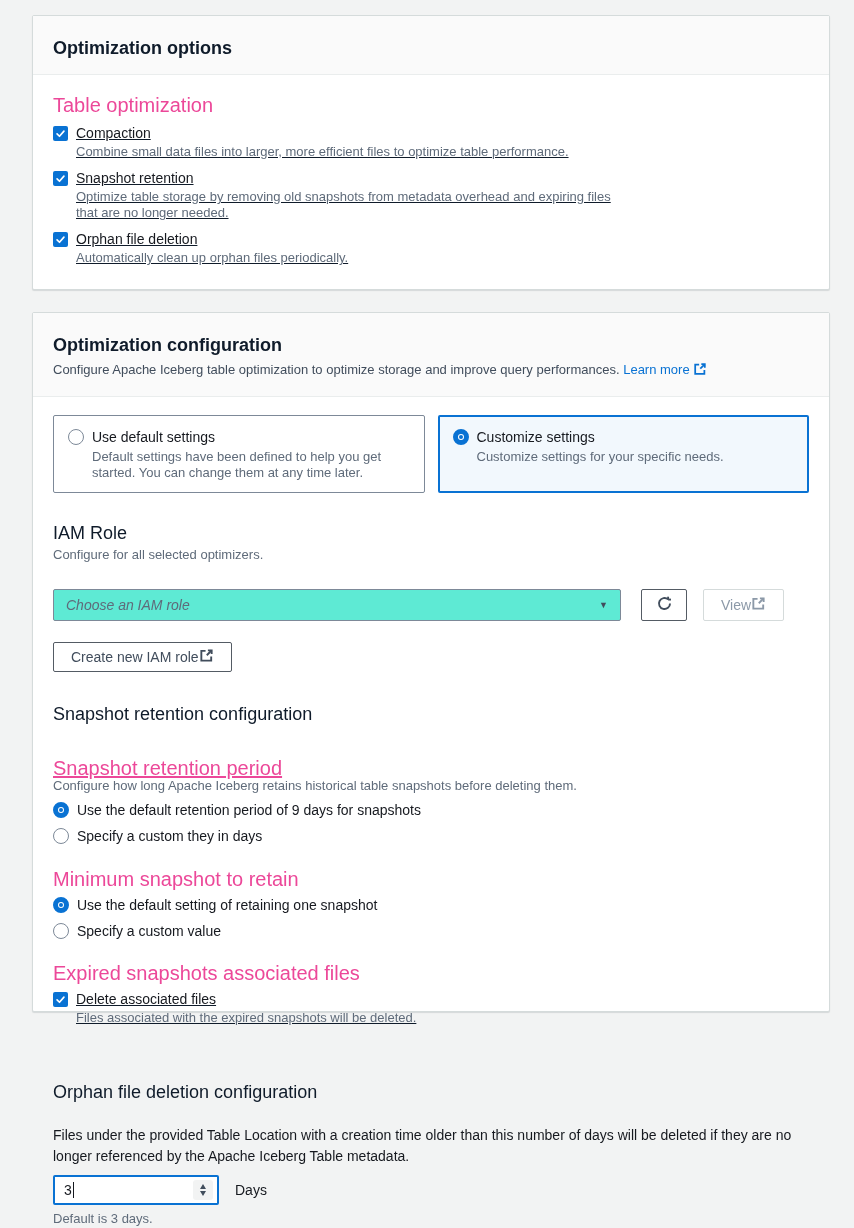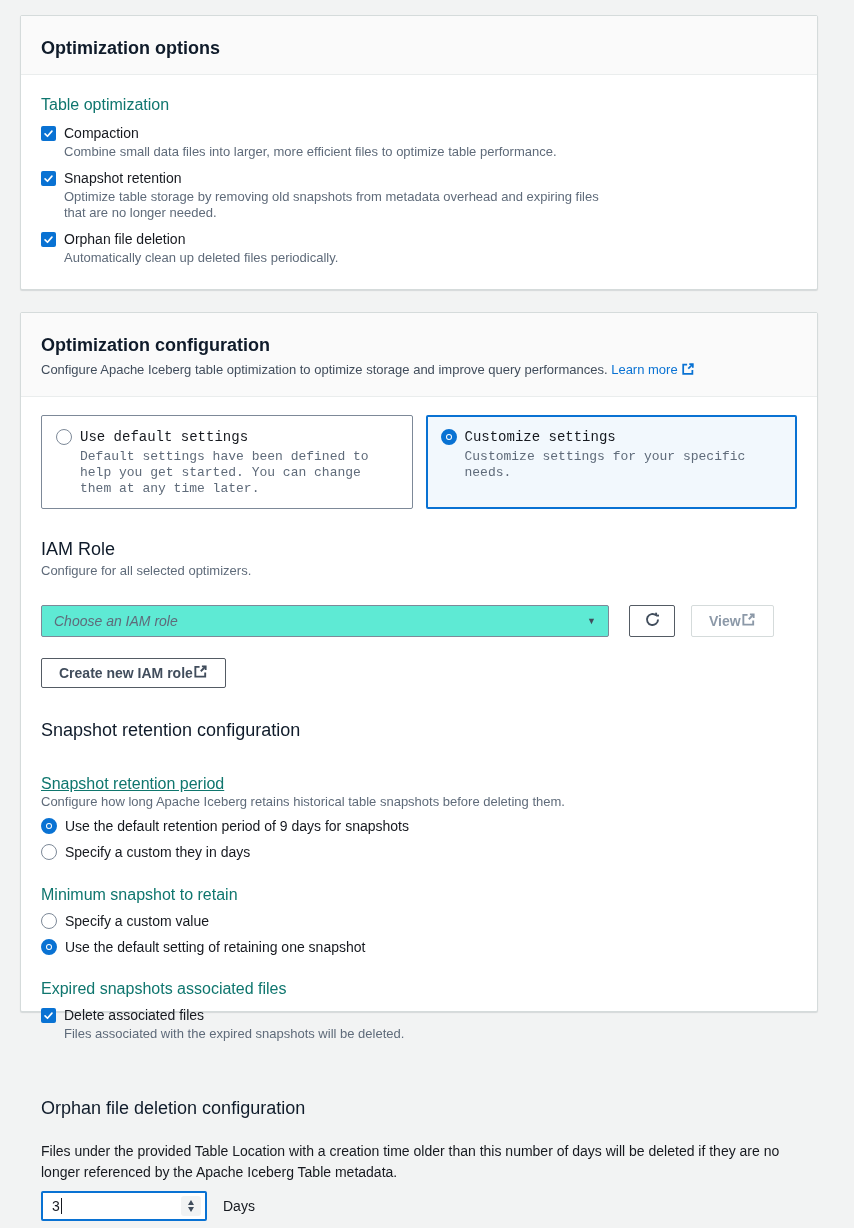--- a/index.html
+++ b/index.html
@@ -6,21 +6,21 @@
   html, body { width: 854px; height: 1228px; }
   body {
     background: #f2f3f3;
     font-family: "Liberation Sans", sans-serif;
     color: #0f1b2a;
     position: relative;
     overflow: hidden;
   }
   .panel {
     position: absolute;
-    left: 20px;
+    left: 32px;
     width: 798px;
     background: #ffffff;
     border: 1px solid #d5dbdb;
     border-radius: 2px;
     box-shadow: 0 1px 1px rgba(0,28,36,0.12);
   }
   .panel-1 { top: 15px; height: 275px; }
   .panel-2 { top: 312px; height: 700px; }
 
   .panel-header {
@@ -29,25 +29,25 @@
     padding: 21px 20px 15px 20px;
   }
   .panel-title { font-size: 18px; font-weight: 700; line-height: 22px; color: #0f1b2a; }
   .header-desc { font-size: 13px; line-height: 18px; color: #414d5c; margin-top: 5px; }
   .learn-more { color: #0972d3; text-decoration: none; cursor: pointer; white-space: nowrap; }
   .learn-more .ext-icon { margin-left: 3px; }
 
   .panel-body { padding: 20px; }
   .panel-2 .panel-body { padding: 18px 20px 20px 20px; }
 
-  .field-label { font-size: 16px; line-height: 20px; color: #0f766e; }
+  .field-label { font-size: 20px; line-height: 20px; color: #ec4899; }
   .sub-desc { font-size: 13px; line-height: 16px; color: #5f6b7a; }
 
   
-  .cb-row { margin-top: 8px; }
+  .cb-row { margin-top: 8px; text-decoration: underline; }
   .cb-line { display: flex; align-items: center; gap: 8px; }
   .checkbox {
     width: 15px; height: 15px; flex: 0 0 15px;
     background: #0972d3; border-radius: 2px;
     display: inline-flex; align-items: center; justify-content: center;
     cursor: pointer;
   }
   .cb-label { font-size: 14px; line-height: 20px; color: #16191f; cursor: pointer; }
   .cb-desc { margin-left: 23px; margin-top: 1px; max-width: 560px; }
 
@@ -58,21 +58,21 @@
     border: 1.5px solid #7d8998; background: #fff; position: relative; cursor: pointer;
   }
   .radio.sel { border: 5px solid #0972d3; }
   .radio.sel::after {
     content: ""; position: absolute; left: 50%; top: 50%;
     width: 4px; height: 4px; margin: -2px 0 0 -2px;
     border-radius: 50%; background: #0972d3;
   }
 
   
-  .tiles { display: grid; grid-template-columns: 1fr 1fr; gap: 13px; font-family: Liberation Mono, monospace; }
+  .tiles { display: grid; grid-template-columns: 1fr 1fr; gap: 13px; }
   .tile {
     border: 1px solid #7d8998; border-radius: 2px; background: #fff;
     padding: 11px 14px; min-height: 78px; cursor: pointer;
   }
   .tile.sel { border: 2px solid #0972d3; background: #f2f8fd; padding: 10px 13px; }
   .tile-head { display: flex; align-items: center; gap: 8px; }
   .tile-title { font-size: 14px; line-height: 20px; color: #16191f; }
   .tile-desc { margin-left: 24px; margin-top: 2px; }
 
   h3.section-heading { font-size: 18px; font-weight: 400; line-height: 24px; color: #0f1b2a; }
@@ -89,21 +89,21 @@
   .caret-down { font-size: 9px; color: #414d5c; }
 
   .icon-btn {
     margin-left: 20px; width: 46px; height: 32px;
     background: #fff; border: 1px solid #545b64; border-radius: 2px;
     display: inline-flex; align-items: center; justify-content: center; cursor: pointer;
   }
   .btn {
     height: 32px; background: #fff; border-radius: 2px;
     font-family: "Liberation Sans", sans-serif;
-    font-size: 14px; font-weight: 700;
+    font-size: 14px; font-weight: 400;
     display: inline-flex; align-items: center; 
     padding: 0 17px; cursor: pointer;
   }
   .btn-view { margin-left: 16px; border: 1px solid #d5dbdb; color: #8c99a8; cursor: default; }
   .btn-create { margin-top: 21px; height: 30px; border: 1px solid #545b64; color: #414d5c; }
 
   .mt-section { margin-top: 30px; }
   .mt-group { margin-top: 32px; text-decoration: underline; }
   .mt-group2 { margin-top: 23px; }
   .orphan-heading { margin-top: 54px; }
@@ -167,21 +167,21 @@
 
     <div class="cb-row">
       <div class="cb-line">
         <span class="checkbox">
           <svg width="11" height="11" viewBox="0 0 16 16">
               <polyline points="3 8.5 6.5 12 13 4.5" fill="none" stroke="#ffffff" stroke-width="2.4" stroke-linecap="round" stroke-linejoin="round"></polyline>
             </svg>
         </span>
         <span class="cb-label">Orphan file deletion</span>
       </div>
-      <div class="cb-desc sub-desc">Automatically clean up deleted files periodically.</div>
+      <div class="cb-desc sub-desc">Automatically clean up orphan files periodically.</div>
     </div>
   </div>
 </section>
 
 <section class="panel panel-2">
   <header class="panel-header">
     <h2 class="panel-title">Optimization configuration</h2>
     <p class="header-desc"><span>Configure Apache Iceberg table optimization to optimize storage and improve query performances.</span>
       <a class="learn-more"><span>Learn more</span><span class="ext-icon"><svg width="14" height="14" viewBox="0 0 16 16" fill="none" stroke="#0972d3" stroke-width="2">
               <path d="M13 9v4.5H2.5V3H7"></path>
@@ -259,26 +259,26 @@
       <span class="cb-label">Use the default retention period of 9 days for snapshots</span>
     </div>
     <div class="radio-row">
       <span class="radio"></span>
       <span class="cb-label">Specify a custom they in days</span>
     </div>
 
     <div class="field-label mt-group2">Minimum snapshot to retain</div>
 
     <div class="radio-row">
+      <span class="radio sel"></span>
+      <span class="cb-label">Use the default setting of retaining one snapshot</span>
+    </div>
+    <div class="radio-row">
       <span class="radio"></span>
       <span class="cb-label">Specify a custom value</span>
-    </div>
-    <div class="radio-row">
-      <span class="radio sel"></span>
-      <span class="cb-label">Use the default setting of retaining one snapshot</span>
     </div>
 
     <div class="field-label" style="margin-top:22px;">Expired snapshots associated files</div>
 
     <div class="cb-row" style="margin-top:6px;">
       <div class="cb-line">
         <span class="checkbox">
           <svg width="11" height="11" viewBox="0 0 16 16">
               <polyline points="3 8.5 6.5 12 13 4.5" fill="none" stroke="#ffffff" stroke-width="2.4" stroke-linecap="round" stroke-linejoin="round"></polyline>
             </svg>

